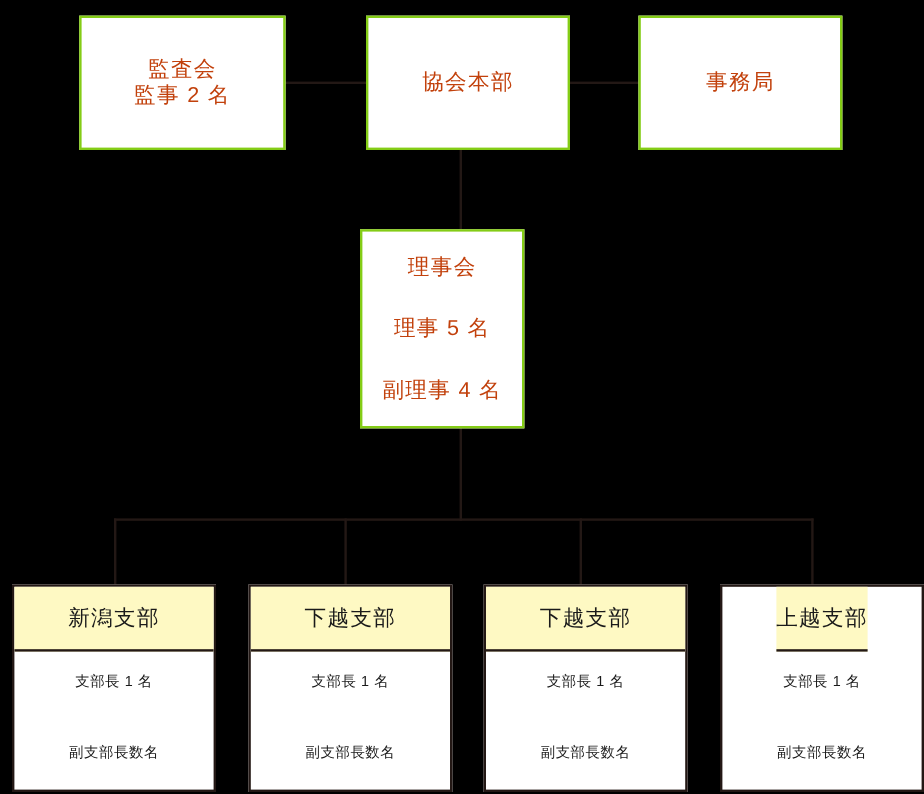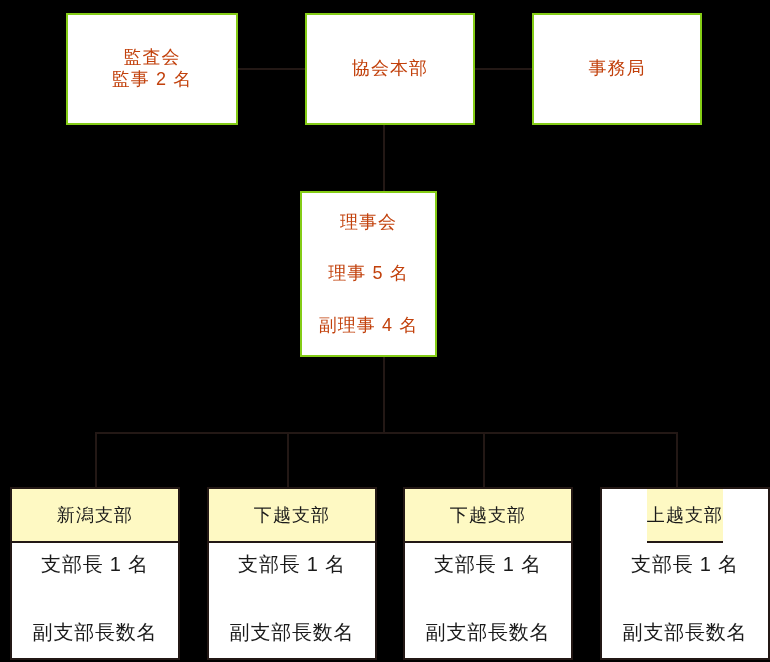--- a/index.html
+++ b/index.html
@@ -77,21 +77,21 @@
   .branch-body {
     flex: 1;
     display: flex;
     flex-direction: column;
     align-items: center;
     justify-content: center;
     padding-bottom: 6px;
   }
   .branch-body .line {
     display: block;
-    font-size: 20px;
+    font-size: 12px;
     line-height: 1.2;
     letter-spacing: 0.04em;
     color: #1a1a1a;
     white-space: nowrap;
   }
   .branch-body .line + .line { margin-top: 44px; }
 
   .branch-1 { left: 10px;  }
   .branch-2 { left: 207px; }
   .branch-3 { left: 403px; }

